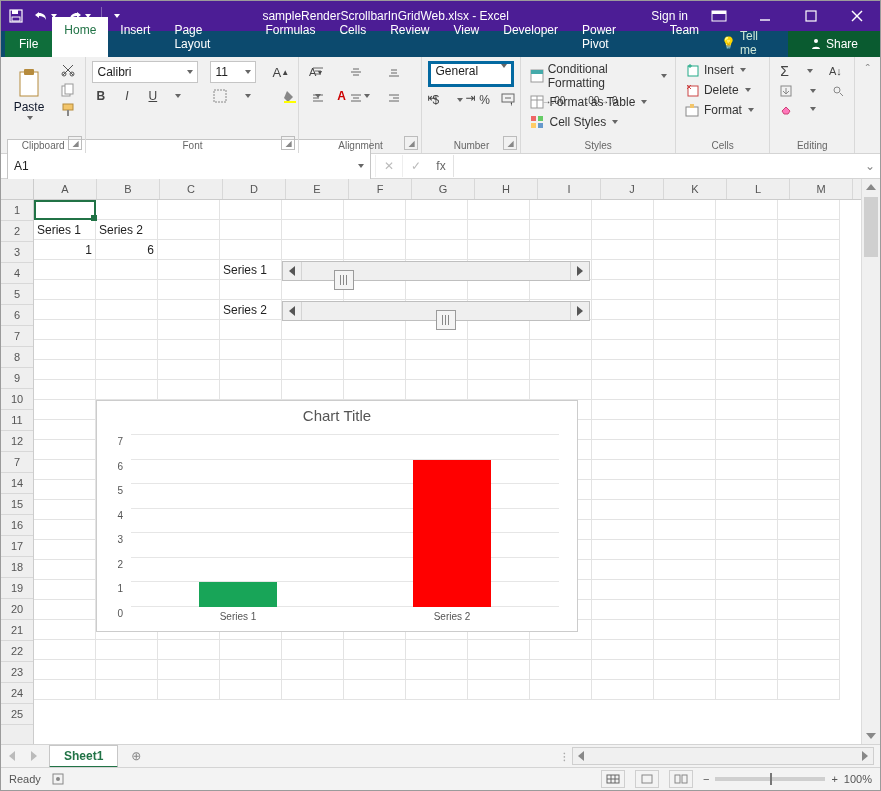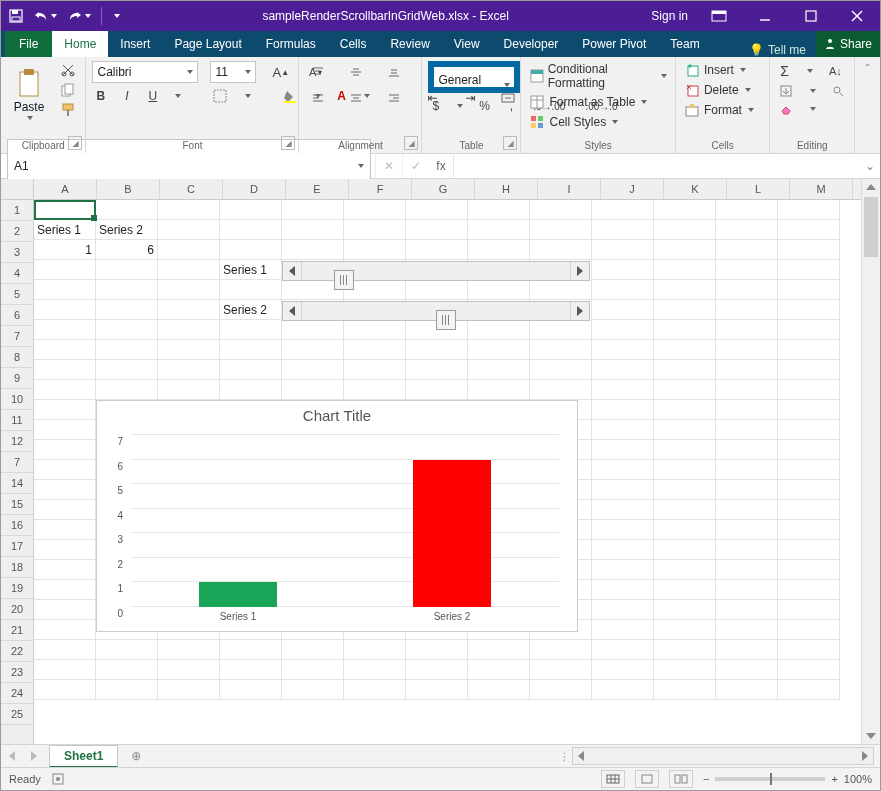--- a/index.html
+++ b/index.html
@@ -13,36 +13,36 @@
 .titlebar .winbtns .btn{width:46px;height:100%;display:flex;align-items:center;justify-content:center}
 .titlebar .signin{padding:0 8px}
 .ico{display:inline-flex;align-items:center;justify-content:center}
 
 .tabs{height:26px;background:#0c4a6e;display:flex;align-items:flex-end;color:#fff;padding-left:4px}
 .tabs .tab{padding:6px 12px 6px;font-size:12px;cursor:default}
 .tabs .tab.active{background:#fff;color:#217346;font-weight:400}
 .tabs .file{background:#0f6e3b;color:#fff;padding:6px 14px}
 .tabs .spacer{flex:1}
 .tabs .tellme{display:flex;align-items:center;gap:4px;padding:0 10px;color:#cfe8d8}
-.tabs .share{background:#0a5b30;padding:6px 8px;display:flex;align-items:center;gap:4px}
+.tabs .share{background:#0a5b30;padding:6px 22px;display:flex;align-items:center;gap:4px}
 
 .ribbon{height:96px;background:#f1f1f1;border-bottom:1px solid #d4d4d4;display:flex;align-items:stretch}
 .group{border-right:1px solid #d9d9d9;display:flex;flex-direction:column;justify-content:space-between;padding:4px 6px 0;position:relative}
 .group .glabel{text-align:center;color:#666;font-size:10px;padding:2px 0 2px}
 .group .gbody{flex:1;display:flex;align-items:flex-start;gap:6px}
 .vstack{display:flex;flex-direction:column;gap:2px}
 .hstack{display:flex;align-items:center;gap:12px}
 .rbtn{padding:1px 3px;border:1px solid transparent;display:flex;align-items:center;justify-content:center;font-size:12px;color:#444}
 .rbtn.sm{width:18px;height:18px}
 .fontname{width:96px;height:20px;border:1px solid #c5c5c5;background:#fff;display:flex;align-items:center;padding:0 4px;font-size:12px;justify-content:space-between}
 .fontsize{width:36px;height:20px;border:1px solid #c5c5c5;background:#fff;display:flex;align-items:center;padding:0 4px;font-size:12px;justify-content:space-between}
 .caret{width:0;height:0;border-left:3px solid transparent;border-right:3px solid transparent;border-top:4px solid #666;margin-left:2px}
 .launcher{position:absolute;right:3px;bottom:3px;width:12px;height:12px;border:1px solid #bcbcbc;font-size:8px;display:flex;align-items:center;justify-content:center;color:#888}
 .bigbtn{display:flex;flex-direction:column;align-items:center;justify-content:center;width:44px;height:66px;gap:2px;color:#0f172a}
-.nfmt{width:72px;height:20px;border:6px solid #0369a1;background:#fff;display:flex;align-items:flex-end;padding:0 4px;justify-content:space-between}
+.nfmt{width:72px;height:20px;border:3px solid #0369a1;background:#fff;display:flex;align-items:flex-start;padding:0 4px;justify-content:space-between}
 .stylebtn{display:flex;align-items:center;gap:4px;padding:1px 2px;color:#333;font-size:12px}
 .stylebtn .sic{width:16px;height:16px;display:inline-flex;align-items:center;justify-content:center}
 .collapse{width:28px;display:flex;align-items:flex-start;justify-content:center;padding-top:6px;color:#888}
 
 .fbar{height:24px;border-bottom:1px solid #d4d4d4;display:flex;align-items:center;background:#fff}
 .namebox{width:350px;height:22px;border:1px solid #c5c5c5;margin:0 4px 0 6px;display:flex;align-items:center;padding:15px 6px;background:#fff;justify-content:space-between}
 .fbar .fbbtn{width:26px;height:22px;display:flex;align-items:center;justify-content:center;color:#bbb;border-left:1px solid #eee}
 .fbar .fxlbl{width:24px;text-align:center;color:#666}
 .fbar .finput{flex:1;height:22px;border-left:1px solid #e2e2e2;padding-left:6px}
 .fbar .expand{width:20px;text-align:center;color:#888}
@@ -352,21 +352,21 @@
           </div>
         <div class="hstack">
           <span class="rbtn">$</span>
             <span class="caret"></span>
           <span class="rbtn">%</span>
           <span class="rbtn">,</span>
           <span class="rbtn" style="font-size:10px">.0→.00</span>
           <span class="rbtn" style="font-size:10px">.00→.0</span>
         </div>
       </div>
-      <div class="glabel">Table</div>
+      <div class="glabel">Number</div>
       <div class="launcher">◢</div>
     </div>
 
     <div class="group" style="width:160px">
       <div class="gbody" style="flex-direction:column;gap:2px;align-items:flex-start">
         <div class="stylebtn">
             <span class="sic">
               <svg width="14" height="14">
                 <rect x="1" y="1" width="12" height="12" fill="#fff" stroke="#999"></rect>
                 <rect x="1" y="1" width="12" height="4" fill="#4aa"></rect>

